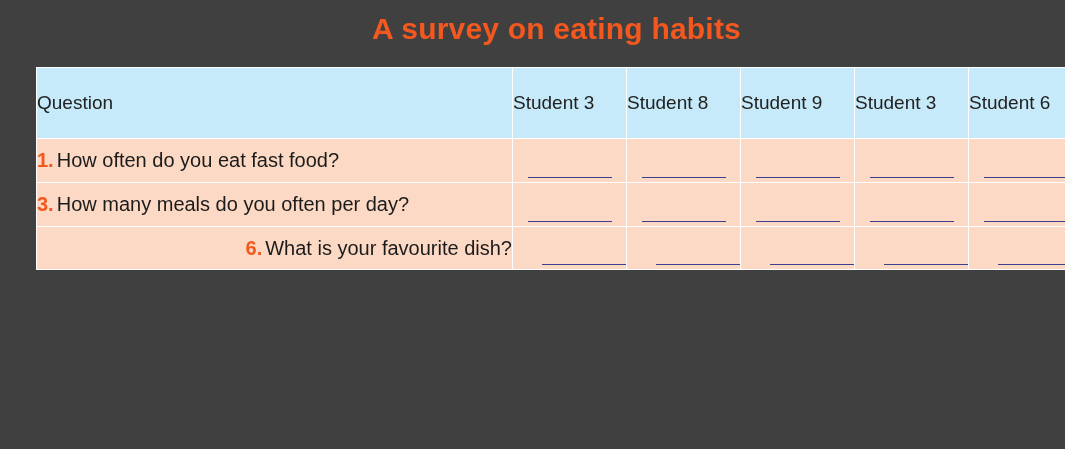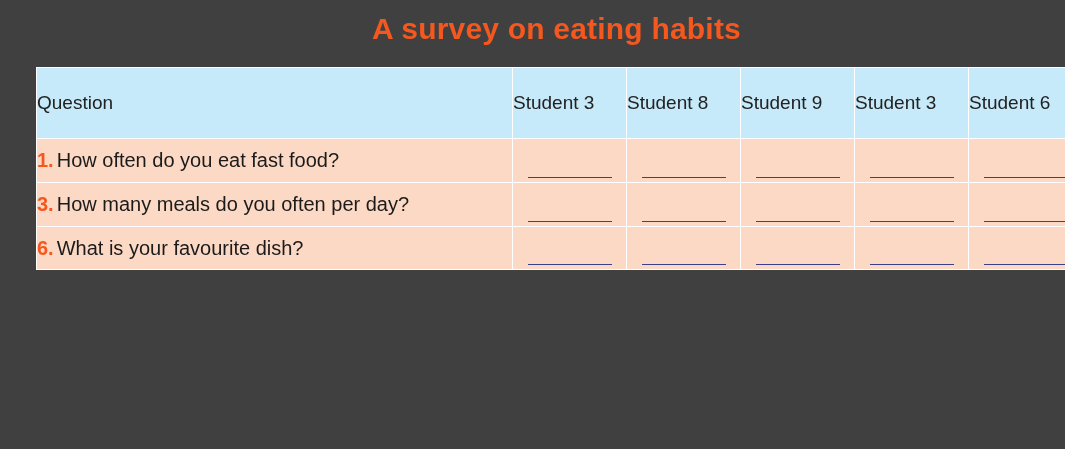--- a/index.html
+++ b/index.html
@@ -82,21 +82,21 @@
     vertical-align: bottom;
     padding-bottom: 7px;
   }
   .blank-line {
     display: inline-block;
     width: 84px;
     border-bottom: 1.5px solid #3b3f8c;
     height: 13px;
   }
   tr.tall td { height: 74px; }
-  tr.last td { height: 42px; }
+  tr.last td { height: 42px; text-align: right; }
 </style>
 </head>
 <body>
 
 <div class="page">
 
   <h1 class="title">A survey on eating habits</h1>
 
   <div class="table-wrap">
     <table class="survey">

